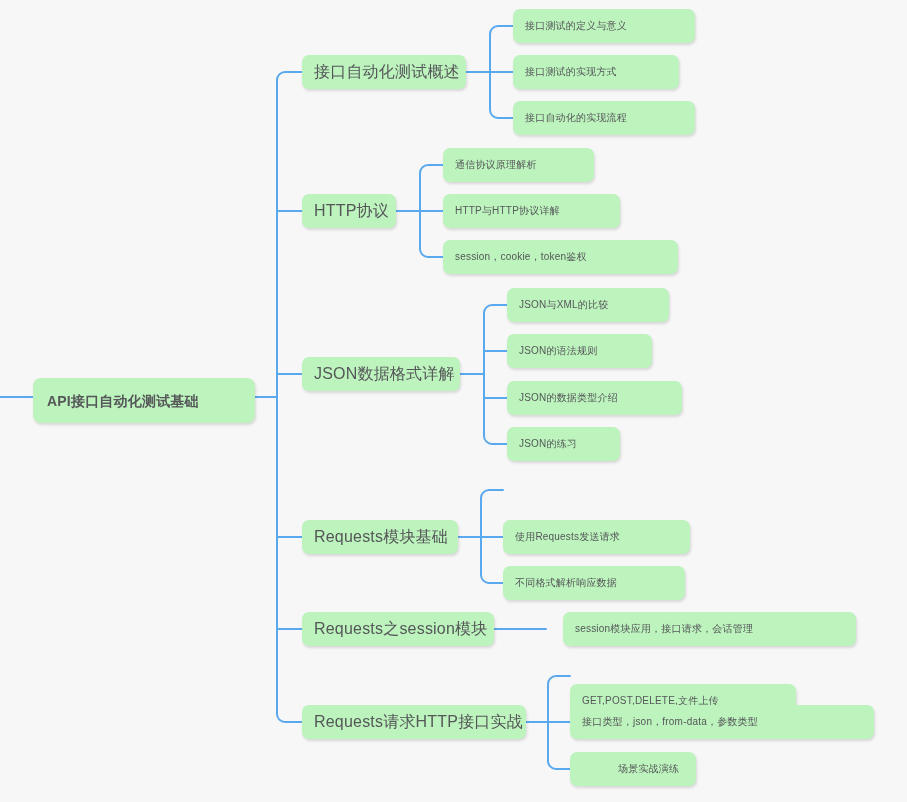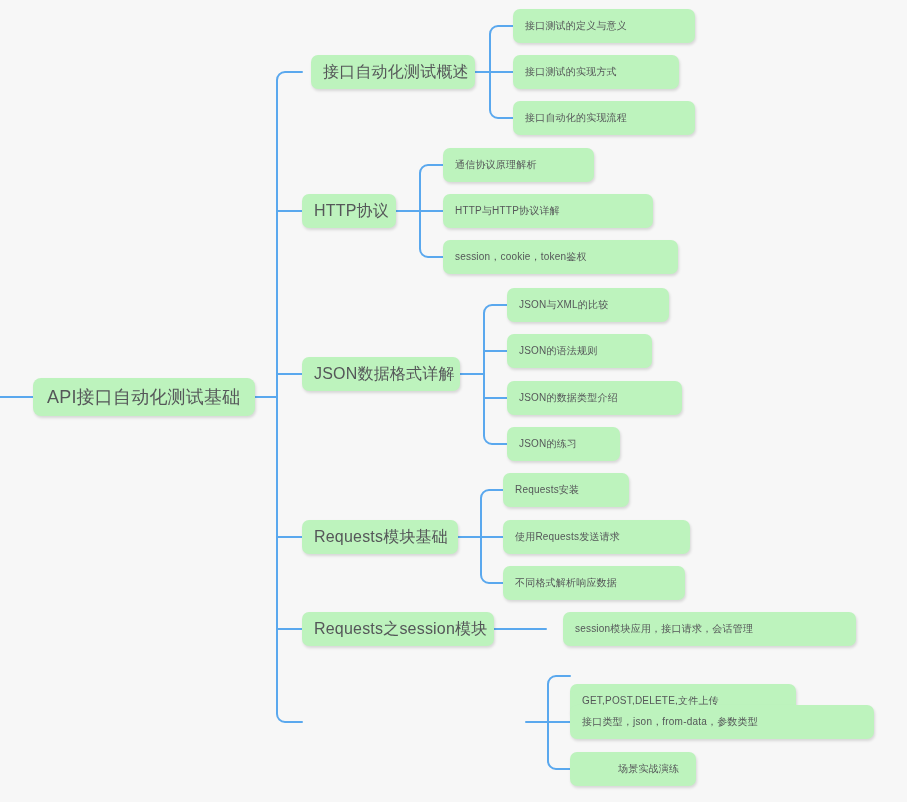--- a/index.html
+++ b/index.html
@@ -21,24 +21,25 @@
     display:flex;
     align-items:center;
     white-space:nowrap;
     box-shadow:1px 2px 3px rgba(0,0,0,0.13);
     padding:0 12px;
     height:34px;
     line-height:34px;
     letter-spacing:.2px;
   }
   .node.root{
-    height:38px;line-height:38px;
-    font-size:18px;
+    height:45px;line-height:38px;
+    font-size:14px;
     padding:0 14px;
     border-radius:8px;
+    font-weight:bold;
   }
   .node.lvl2{font-size:16px;}
   .node.lvl3{font-size:10px;}
 </style>
 </head>
 <body>
 
 <div id="canvas">
   <svg id="wires" viewBox="0 0 907 802" preserveAspectRatio="none">
       <path d="M 0 397 H 33" fill="none" stroke="#5aa8ee" stroke-width="2" stroke-linecap="round"></path>
@@ -66,35 +67,35 @@
           V 575 A 8 8 0 0 0 489 583 H 503" fill="none" stroke="#5aa8ee" stroke-width="2" stroke-linecap="round"></path>
       <path d="M 481 537 H 503" fill="none" stroke="#5aa8ee" stroke-width="2" stroke-linecap="round"></path>
       <path d="M 458 537 H 481" fill="none" stroke="#5aa8ee" stroke-width="2" stroke-linecap="round"></path>
       <path d="M 494 629 H 546" fill="none" stroke="#5aa8ee" stroke-width="2" stroke-linecap="round"></path>
       <path d="M 570 676 H 556 A 8 8 0 0 0 548 684
           V 761 A 8 8 0 0 0 556 769 H 570" fill="none" stroke="#5aa8ee" stroke-width="2" stroke-linecap="round"></path>
       <path d="M 548 722 H 570" fill="none" stroke="#5aa8ee" stroke-width="2" stroke-linecap="round"></path>
       <path d="M 526 722 H 548" fill="none" stroke="#5aa8ee" stroke-width="2" stroke-linecap="round"></path>
     </svg>
 <div class="node root" style="left: 33px; top: 378px; width: 222px;">API接口自动化测试基础</div>
-    <div class="node lvl2" style="left: 302px; top: 55px; width: 164px; margin-left: 9px;">接口自动化测试概述</div>
+    <div class="node lvl2" style="left: 302px; top: 55px; width: 164px;">接口自动化测试概述</div>
     <div class="node lvl3" style="left: 513px; top: 9px; width: 182px;">接口测试的定义与意义</div>
     <div class="node lvl3" style="left: 513px; top: 55px; width: 166px;">接口测试的实现方式</div>
     <div class="node lvl3" style="left: 513px; top: 101px; width: 182px;">接口自动化的实现流程</div>
     <div class="node lvl2" style="left: 302px; top: 194px; width: 94px;">HTTP协议</div>
     <div class="node lvl3" style="left: 443px; top: 148px; width: 151px;">通信协议原理解析</div>
-    <div class="node lvl3" style="left: 443px; top: 194px; width: 210px;">HTTP与HTTP协议详解</div>
+    <div class="node lvl3" style="left: 443px; top: 194px; width: 177px;">HTTP与HTTP协议详解</div>
     <div class="node lvl3" style="left: 443px; top: 240px; width: 235px;">session，cookie，token鉴权</div>
     <div class="node lvl2" style="left: 302px; top: 357px; width: 158px;">JSON数据格式详解</div>
     <div class="node lvl3" style="left: 507px; top: 288px; width: 162px;">JSON与XML的比较</div>
     <div class="node lvl3" style="left: 507px; top: 334px; width: 145px;">JSON的语法规则</div>
     <div class="node lvl3" style="left: 507px; top: 381px; width: 175px;">JSON的数据类型介绍</div>
     <div class="node lvl3" style="left: 507px; top: 427px; width: 113px;">JSON的练习</div>
     <div class="node lvl2" style="left: 302px; top: 520px; width: 156px;">Requests模块基础</div>
-    <div class="node lvl3" style="left: 503px; top: 473px; width: 126px;">Requests安装</div>
     <div class="node lvl3" style="left: 503px; top: 520px; width: 187px;">使用Requests发送请求</div>
     <div class="node lvl3" style="left: 503px; top: 566px; width: 182px;">不同格式解析响应数据</div>
     <div class="node lvl2" style="left: 302px; top: 612px; width: 192px;">Requests之session模块</div>
     <div class="node lvl3" style="left: 546px; top: 612px; width: 293px; margin-left: 17px;">session模块应用，接口请求，会话管理</div>
+    <div class="node lvl2" style="left: 302px; top: 705px; width: 224px;">Requests请求HTTP接口实战</div>
     <div class="node lvl3" style="left: 570px; top: 659px; width: 226px; margin-top: 25px;">GET,POST,DELETE,文件上传</div>
     <div class="node lvl3" style="left: 570px; top: 705px; width: 304px;">接口类型，json，from-data，参数类型</div>
     <div class="node lvl3" style="left: 570px; top: 752px; width: 126px; padding-left: 48px;">场景实战演练</div>
   </div>
 
 </body></html>

